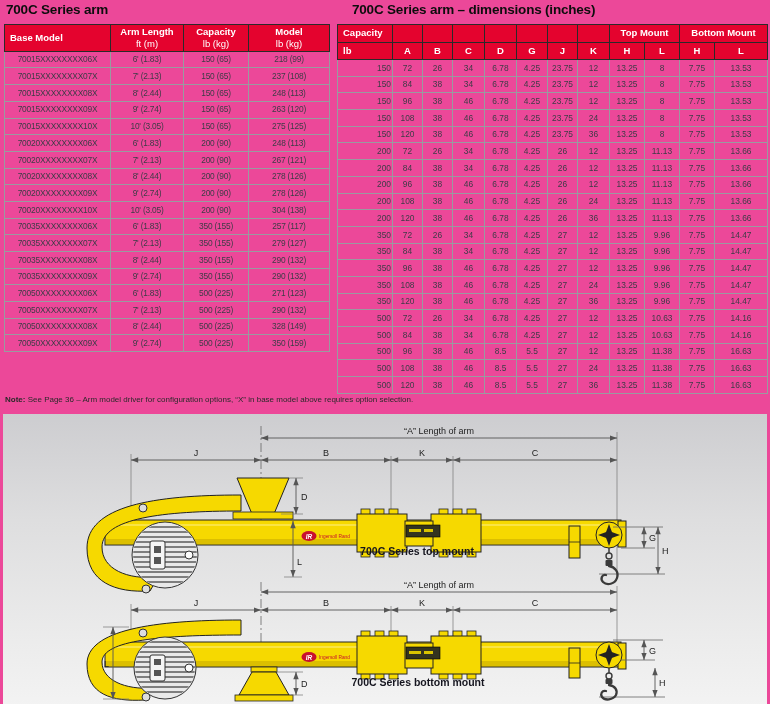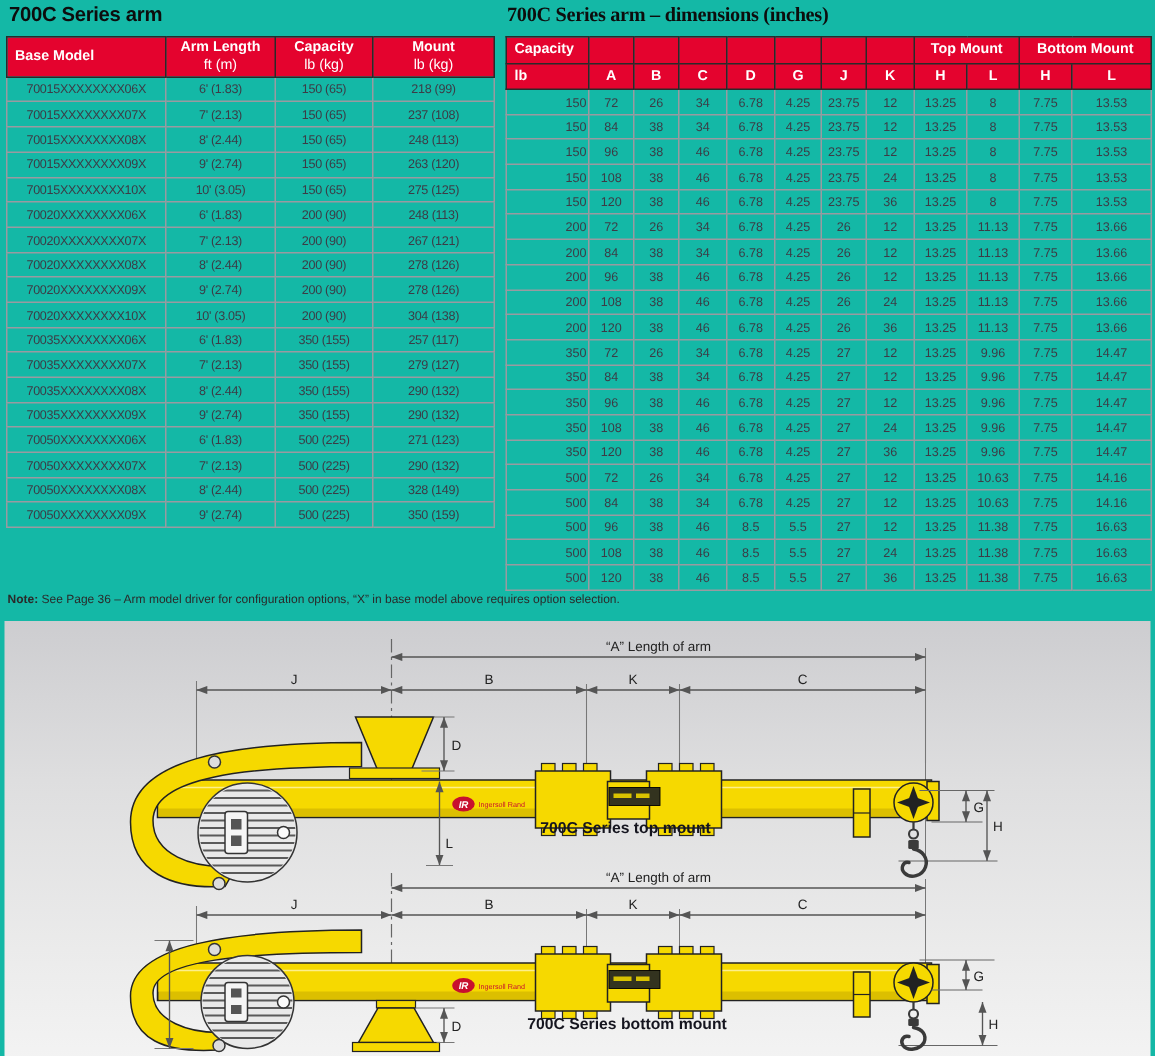--- a/index.html
+++ b/index.html
@@ -1,20 +1,20 @@
 <!DOCTYPE html>
 <html><head>
 <meta charset="utf-8">
 <style>
   html,body{margin:0;padding:0;background:#fff;}
-  #page{position:relative;width:770px;height:704px;background:#14b8a6;overflow:hidden;
+  #page{position:relative;width:770px;height:704px;background:#ec4899;overflow:hidden;
         font-family:"Liberation Sans",sans-serif;}
   .title{position:absolute;top:2px;font-size:13.5px;font-weight:bold;color:#0d0d0d;letter-spacing:-0.2px;}
   #left-title{left:6px;}
-  #right-title{left:338px;font-family:Liberation Serif, serif;}
+  #right-title{left:352px;}
   table{border-collapse:collapse;table-layout:fixed;}
   .tblwrap{position:absolute;top:24px;}
   #left-tbl-wrap{left:4px;}
   #right-tbl-wrap{left:337px;}
   table{border:1.5px solid #3a3a3a;}
   th{background:#e4032e;color:#fff;font-size:9.5px;font-weight:bold;
      border:1px solid #2a2a2a;padding:1px 2px;line-height:1.25;}
   td{font-size:8.4px;color:#3c3c46;border:1px solid #9a9aa0;height:15.7px;
      text-align:center;padding:0 1px;white-space:nowrap;overflow:hidden;line-height:1;}
   #left-tbl th{height:16px;}
@@ -68,21 +68,21 @@
           <th class="th-left">Base Model</th>
           <th>
             <span>Arm Length</span><br>
             <span class="sub">ft (m)</span>
           </th>
           <th>
             <span>Capacity</span><br>
             <span class="sub">lb (kg)</span>
           </th>
           <th>
-            <span>Mount</span><br>
+            <span>Model</span><br>
             <span class="sub">lb (kg)</span>
           </th>
         </tr>
       </thead>
       <tbody>
           <tr>
             <td class="c0">70015XXXXXXXX06X</td>
             <td>6' (1.83)</td>
             <td>150 (65)</td>
             <td>218 (99)</td>

